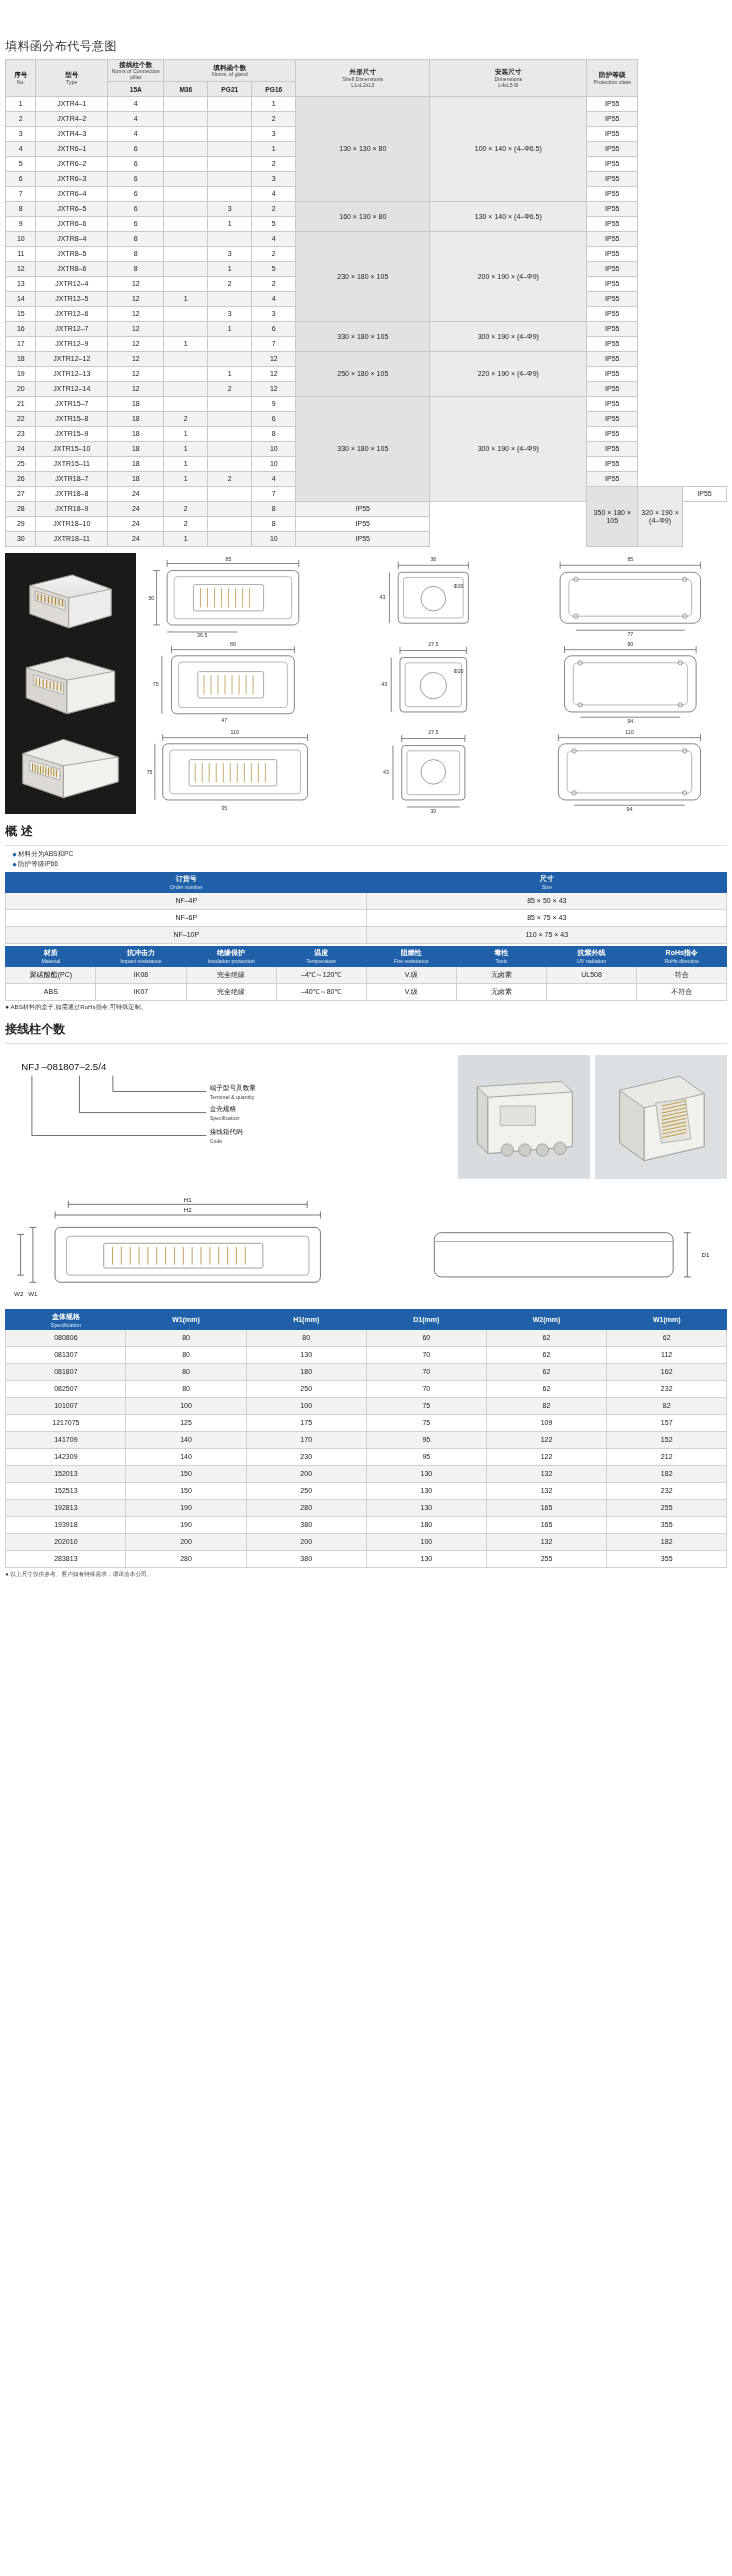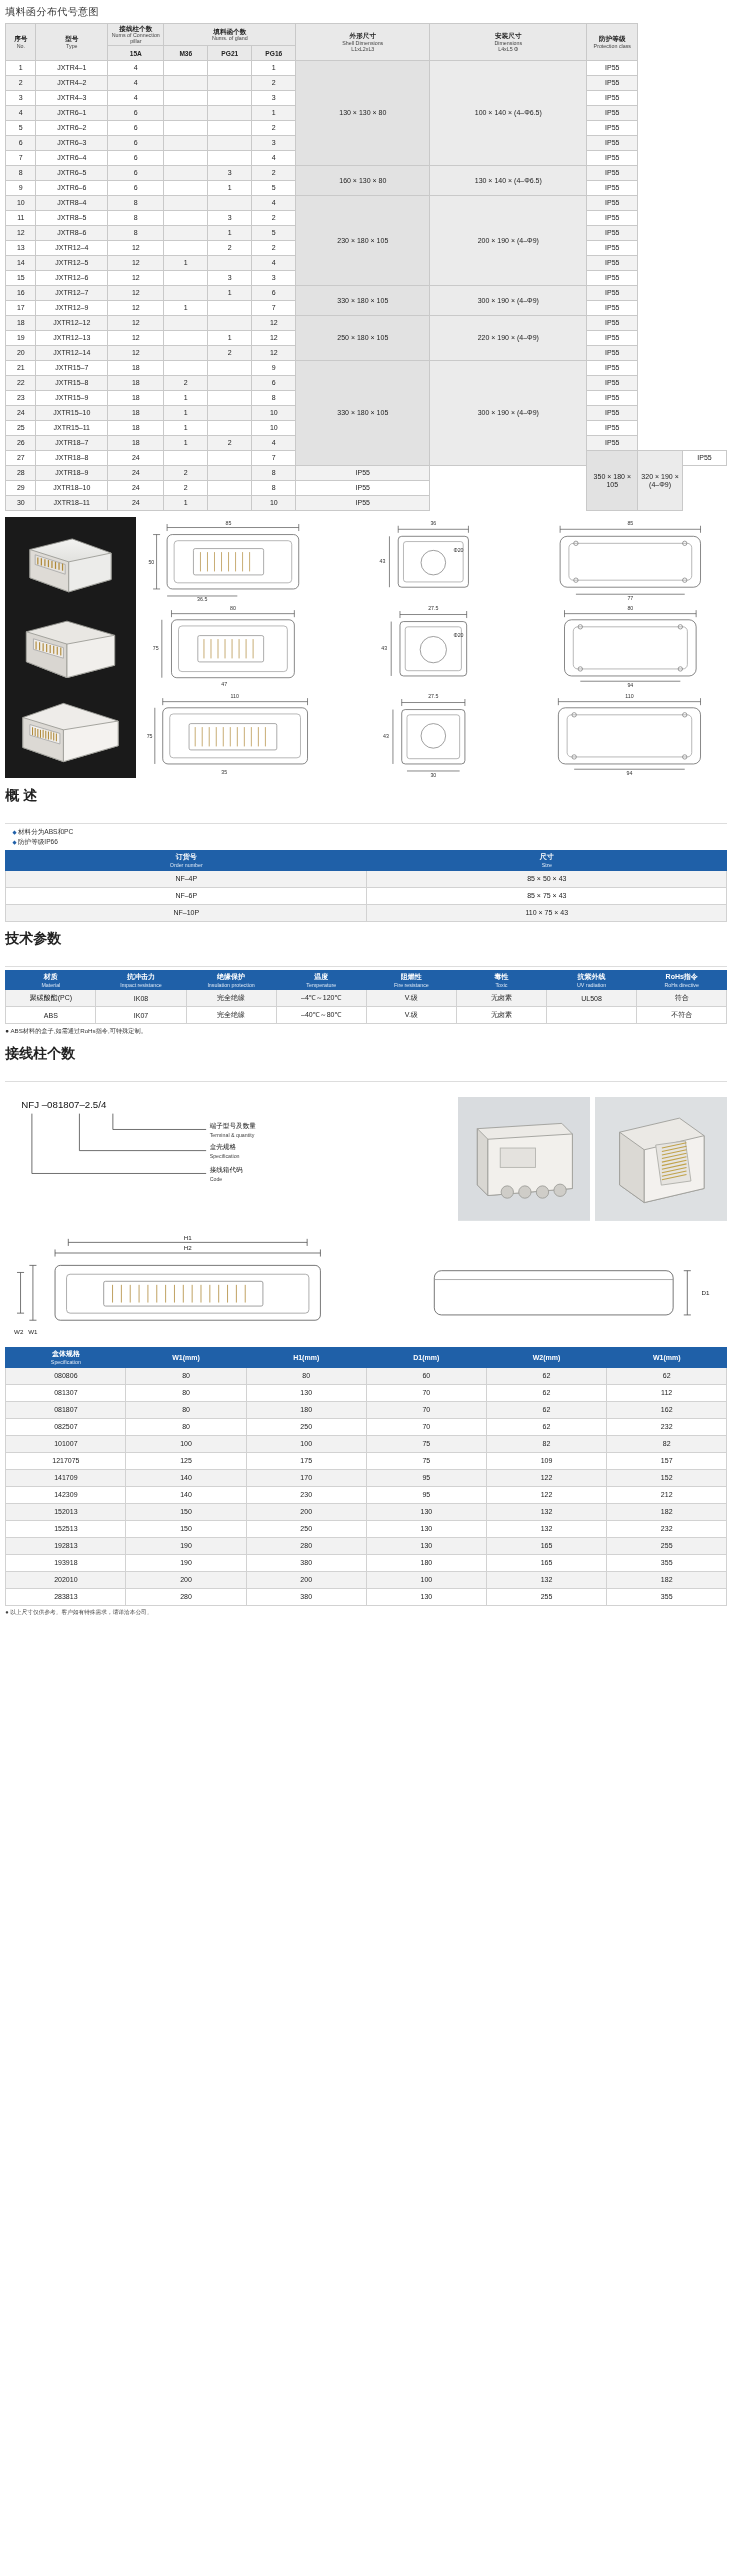--- a/index.html
+++ b/index.html
@@ -8,24 +8,25 @@
     width: 732px;
     background: #ffffff;
     font-family: "Liberation Sans", sans-serif;
     color: #222;
     -webkit-font-smoothing: antialiased;
   }
   .page { width: 732px; position: relative; }
 
   
   .top-title {
-    font-size: 10px;
+    font-size: 12px;
     color: #333;
     padding: 5.3px 0 3.5px 5.3px;
     letter-spacing: 0.4px;
+    margin-top: 33px;
   }
 
   
   table.spec {
     border-collapse: collapse;
     width: 722px;
     margin: 0 5.3px;
     font-size: 7px;
     table-layout: fixed;
   }
@@ -73,25 +74,25 @@
     grid-auto-rows: 86px;
     gap: 1.8px;
     padding-left: 3.5px;
   }
   .dw { position: relative; }
   .dw svg { width: 100%; height: 100%; display:block; }
 
   
   .sec {
     margin: 8.8px 5.3px 2.6px 5.3px;
-    font-size: 14px;
+    font-size: 12px;
     font-weight: bold;
     color: #222;
     border-bottom: 0.9px solid #ddd;
-    padding-bottom: 18px;
+    padding-bottom: 5px;
   }
   .bullets { margin: 1.8px 5.3px 0 12.4px; font-size: 6.6px; color: #333; line-height: 1.6; }
   .bullets div::before { content: "◆ "; color:#1f5fa8; font-size: 5.3px; }
 
   
   table.order, table.tech, table.size {
     border-collapse: collapse;
     width: 722px;
     margin: 2.6px 5.3px 0 5.3px;
     font-size: 7px;
@@ -116,21 +117,21 @@
     font-size: 7px;
   }
   table.order tr.alt td, table.tech tr.alt td, table.size tr.alt td { background: #f2f2f2; }
   .note { font-size: 6.2px; color: #333; margin: 2.6px 5.3px 0 5.3px; }
 
   
   .codeblock {
     display: flex;
     margin: 7px 5.3px 0 5.3px;
     width: 722px;
-    align-items: flex-end;
+    align-items: center;
   }
   .codediag { width: 441px; height: 132px; position: relative; }
   .codediag svg { width:100%; height:100%; }
   .prodimgs { flex:1; display:flex; gap:5.3px; justify-content:flex-end; }
   .prodimg { width: 132px; height: 124px; background: #dfe2e4; position: relative; overflow:hidden; }
 
   
   .dimrow {
     display:flex;
     margin: 8.8px 5.3px 0 5.3px;
@@ -767,21 +768,20 @@
           <td>NF–6P</td>
           <td>85 × 75 × 43</td>
         </tr>
         <tr class="alt">
           <td>NF–10P</td>
           <td>110 × 75 × 43</td>
         </tr>
       </tbody>
   </table>
 
-  <div class="sec">技术参数</div>
   <table class="tech">
     <thead>
         <tr id="tech-head">
           <th><span>材质</span><span class="en">Material</span></th>
           <th><span>抗冲击力</span><span class="en">Impact resistance</span></th>
           <th><span>绝缘保护</span><span class="en">Insulation protection</span></th>
           <th><span>温度</span><span class="en">Temperature</span></th>
           <th><span>阻燃性</span><span class="en">Fire resistance</span></th>
           <th><span>毒性</span><span class="en">Toxic</span></th>
           <th><span>抗紫外线</span><span class="en">UV radiation</span></th>

